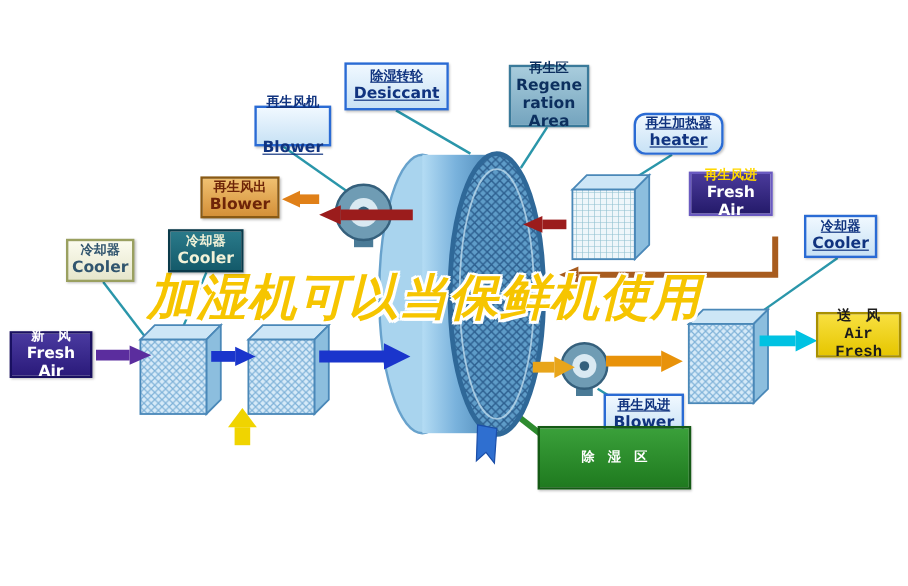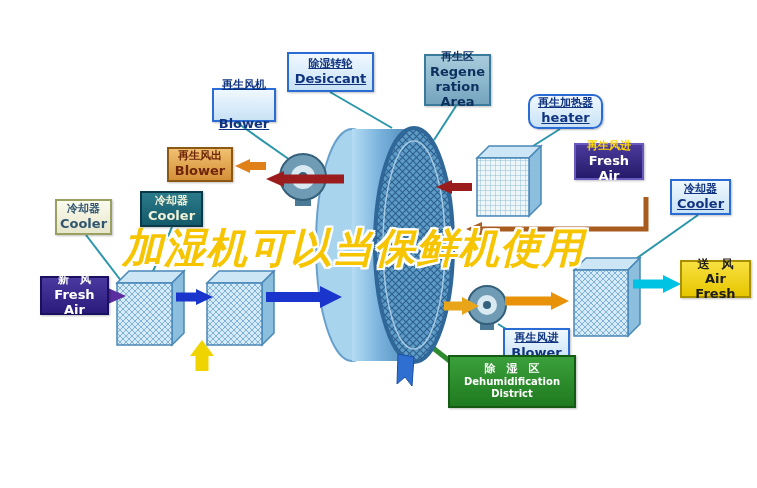--- a/index.html
+++ b/index.html
@@ -26,21 +26,21 @@
   }
   .label .zh { font-size:11px; font-weight:bold; white-space:nowrap; }
   .label .en { font-size:13px;  font-weight:bold; word-wrap:break-word; max-width:100%; }
 
   .lb-blue     { background:linear-gradient(#f0f8ff,#c8e2f5); border-color:#2a6bd4; color:#10337f;text-decoration:underline; }
   .lb-teal     { background:linear-gradient(#a8ccdc,#74a4be); border-color:#3a7a9a; color:#0c2f5e; }
   .lb-tan      { background:linear-gradient(#f0c070,#d49038); border-color:#8a5a14; color:#6e2408; }
   .lb-indigo   { background:linear-gradient(#4a3a9a,#241a6a); border-color:#6a5ac0; }
   .lb-indigo .zh { color:#ffd700; }
   .lb-indigo .en { color:#ffffff; }
-  .lb-navy     { background:linear-gradient(#4a3aa0,#2a1a7a); border-color:#191060; color:#ffffff;margin-left:32px; }
+  .lb-navy     { background:linear-gradient(#4a3aa0,#2a1a7a); border-color:#191060; color:#ffffff; }
   .lb-darkteal { background:linear-gradient(#2a7a8a,#145a6a); border-color:#0a3a4a; color:#f2f2d8; }
   .lb-pale     { background:linear-gradient(#fbfbee,#e6e6cc); border-color:#9aa060; color:#31556e; }
   .lb-yellow   { background:linear-gradient(#f8e040,#e6c600); border-color:#a89000; color:#1c1c1c; }
   .lb-yellow .zh { font-size:12px; }
   .lb-green    { background:linear-gradient(#3aa03a,#1f7a1f); border-color:#145a14; color:#ffffff; }
   .lb-green .en { font-size:10px; }
 </style>
 </head>
 <body>
 
@@ -212,29 +212,28 @@
   <div class="label lb-blue" style="left:670px;top:179px;width:61px;height:36px;">
     <div class="zh">冷却器</div>
     <div class="en">Cooler</div>
   </div>
 
   <div class="label lb-navy" style="left:8px;top:276px;width:69px;height:39px;">
     <div class="zh">新　风</div>
     <div class="en">Fresh Air</div>
   </div>
 
-  <div class="label lb-yellow" style="left:680px;top:260px;width:71px;height:38px;">
+  <div class="label lb-yellow" style="left:680px;top:260px;width:71px;height:38px;font-family:Liberation Mono, monospace;">
     <div class="zh">送　风</div>
     <div class="en">Air Fresh</div>
   </div>
 
 
   <div class="label lb-blue" style="left:503px;top:328px;width:67px;height:36px;">
     <div class="zh">再生风进</div>
     <div class="en">Blower</div>
   </div>
 
   <div class="label lb-green" style="left:448px;top:355px;width:128px;height:53px;">
     <div class="zh">除　湿　区</div>
-    <div class="en">Dehumidification District</div>
   </div>
 
 </div>
 
 </body></html>

